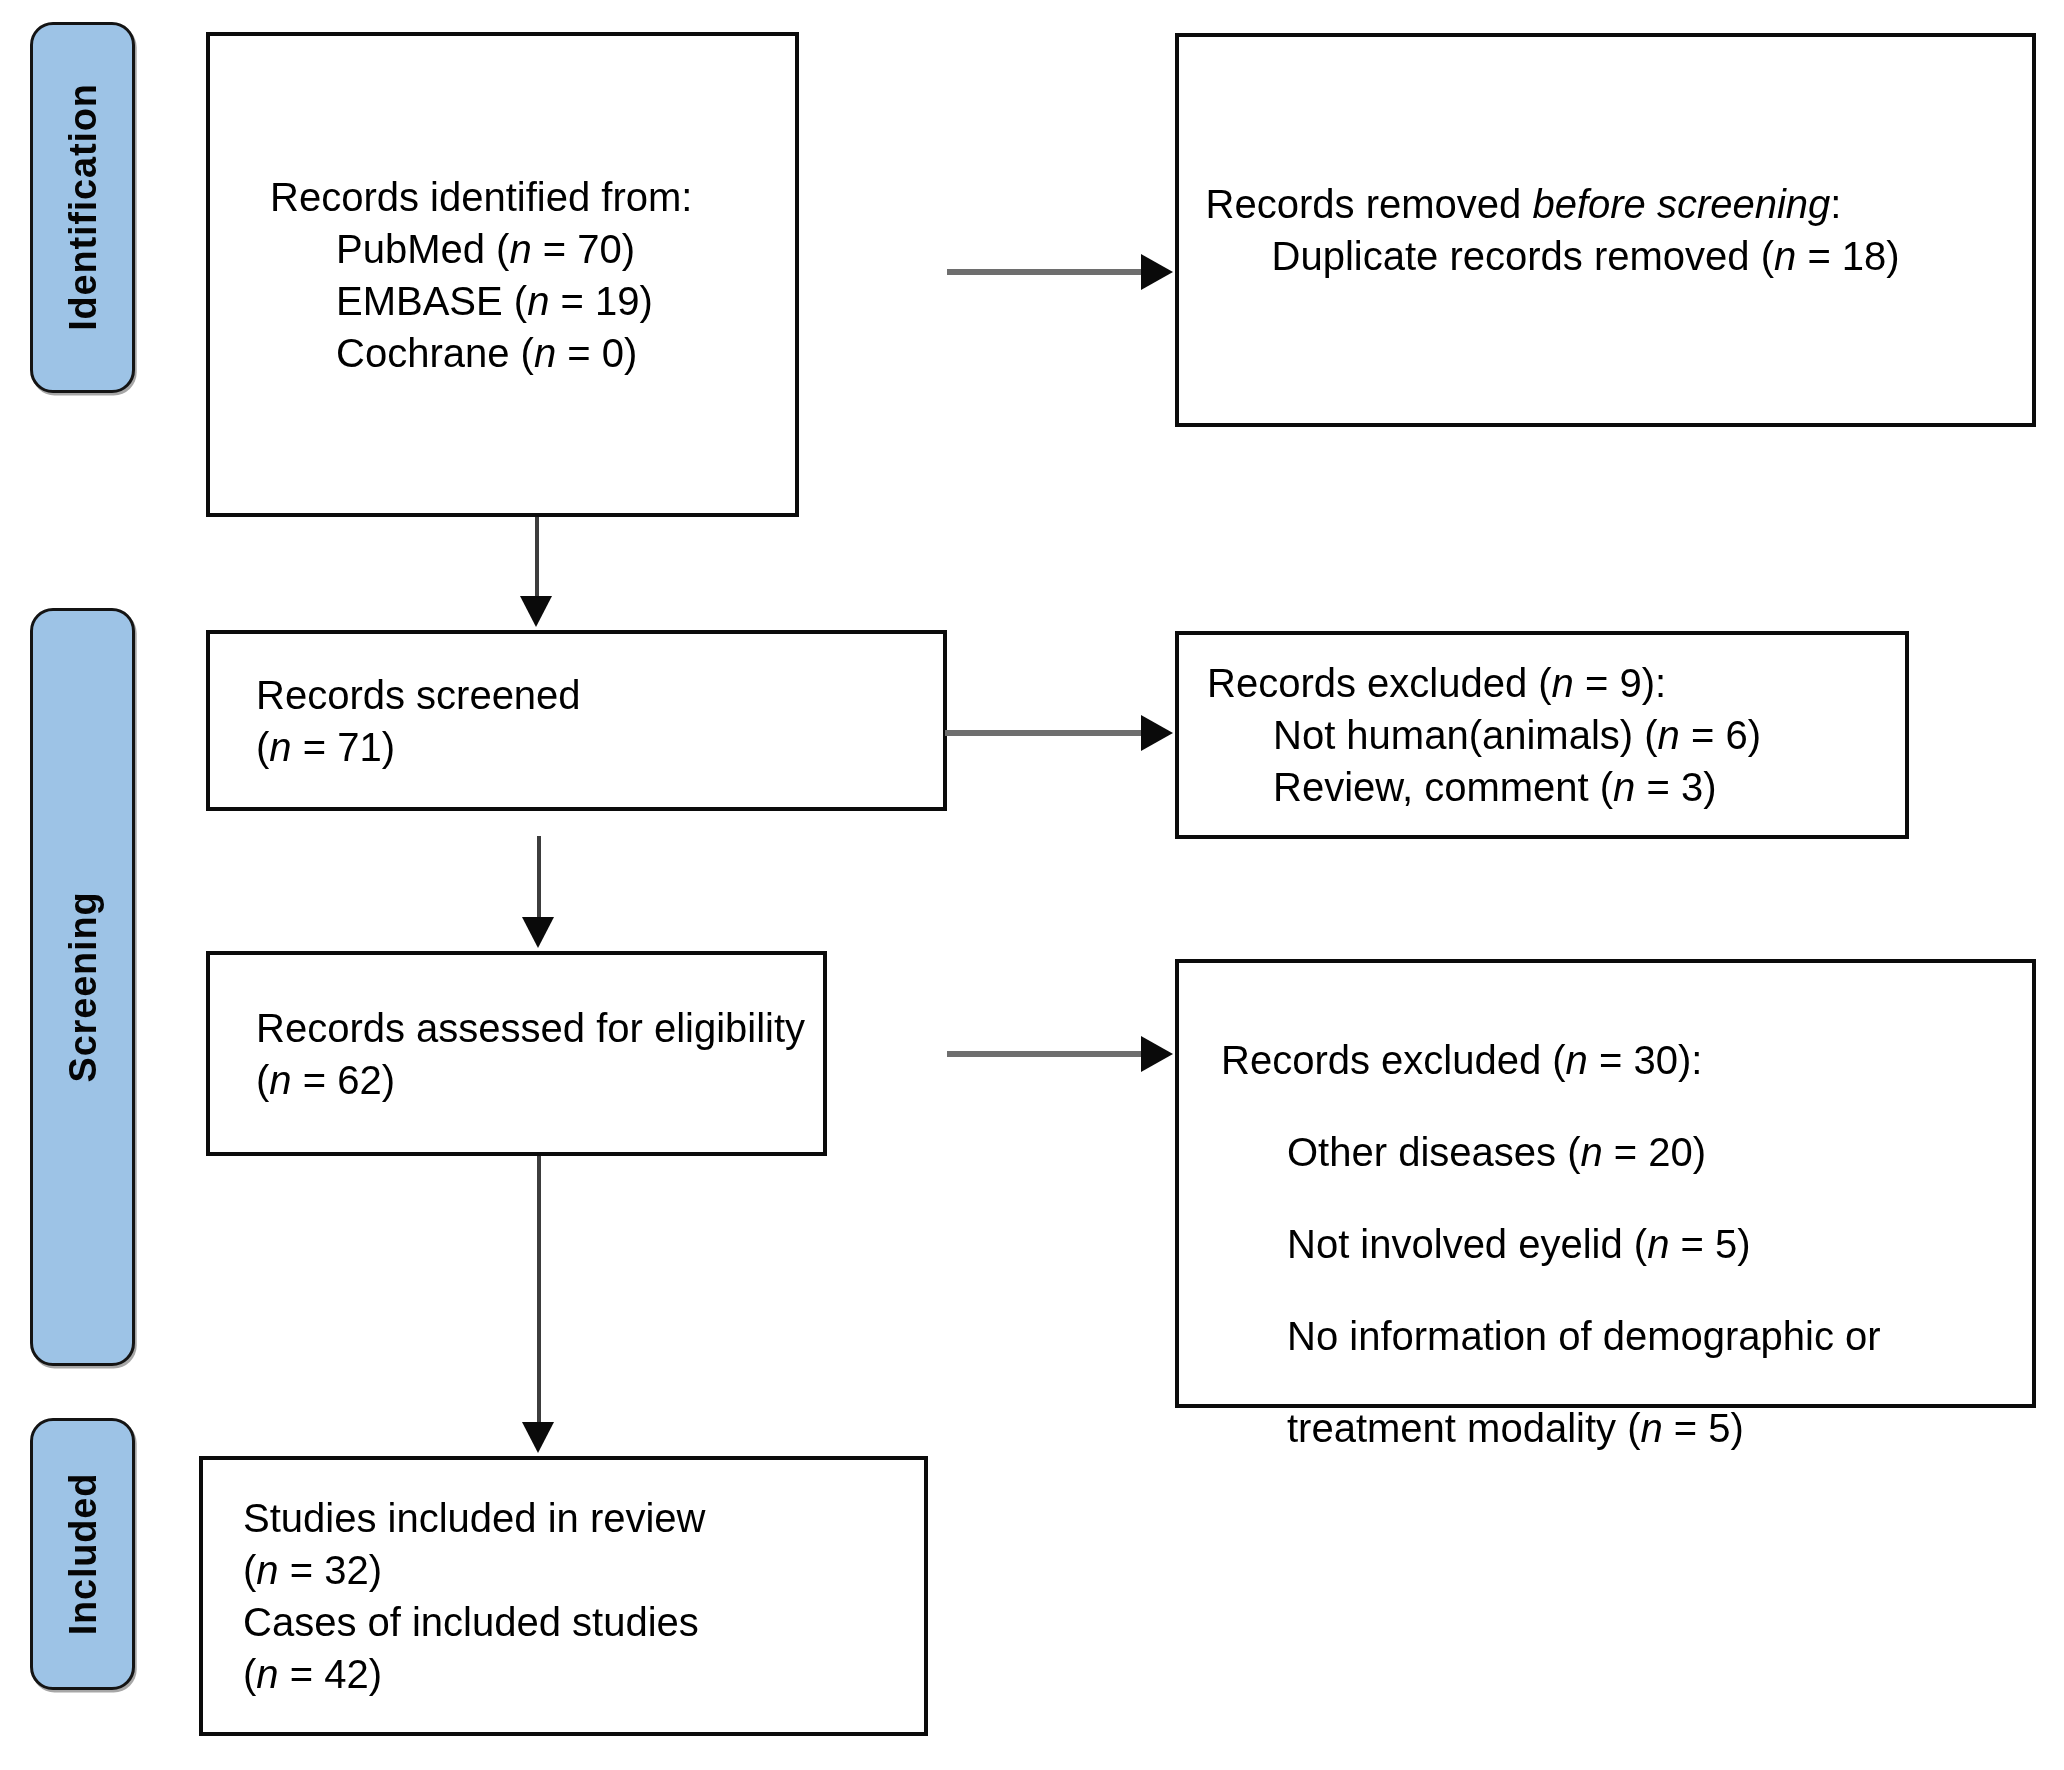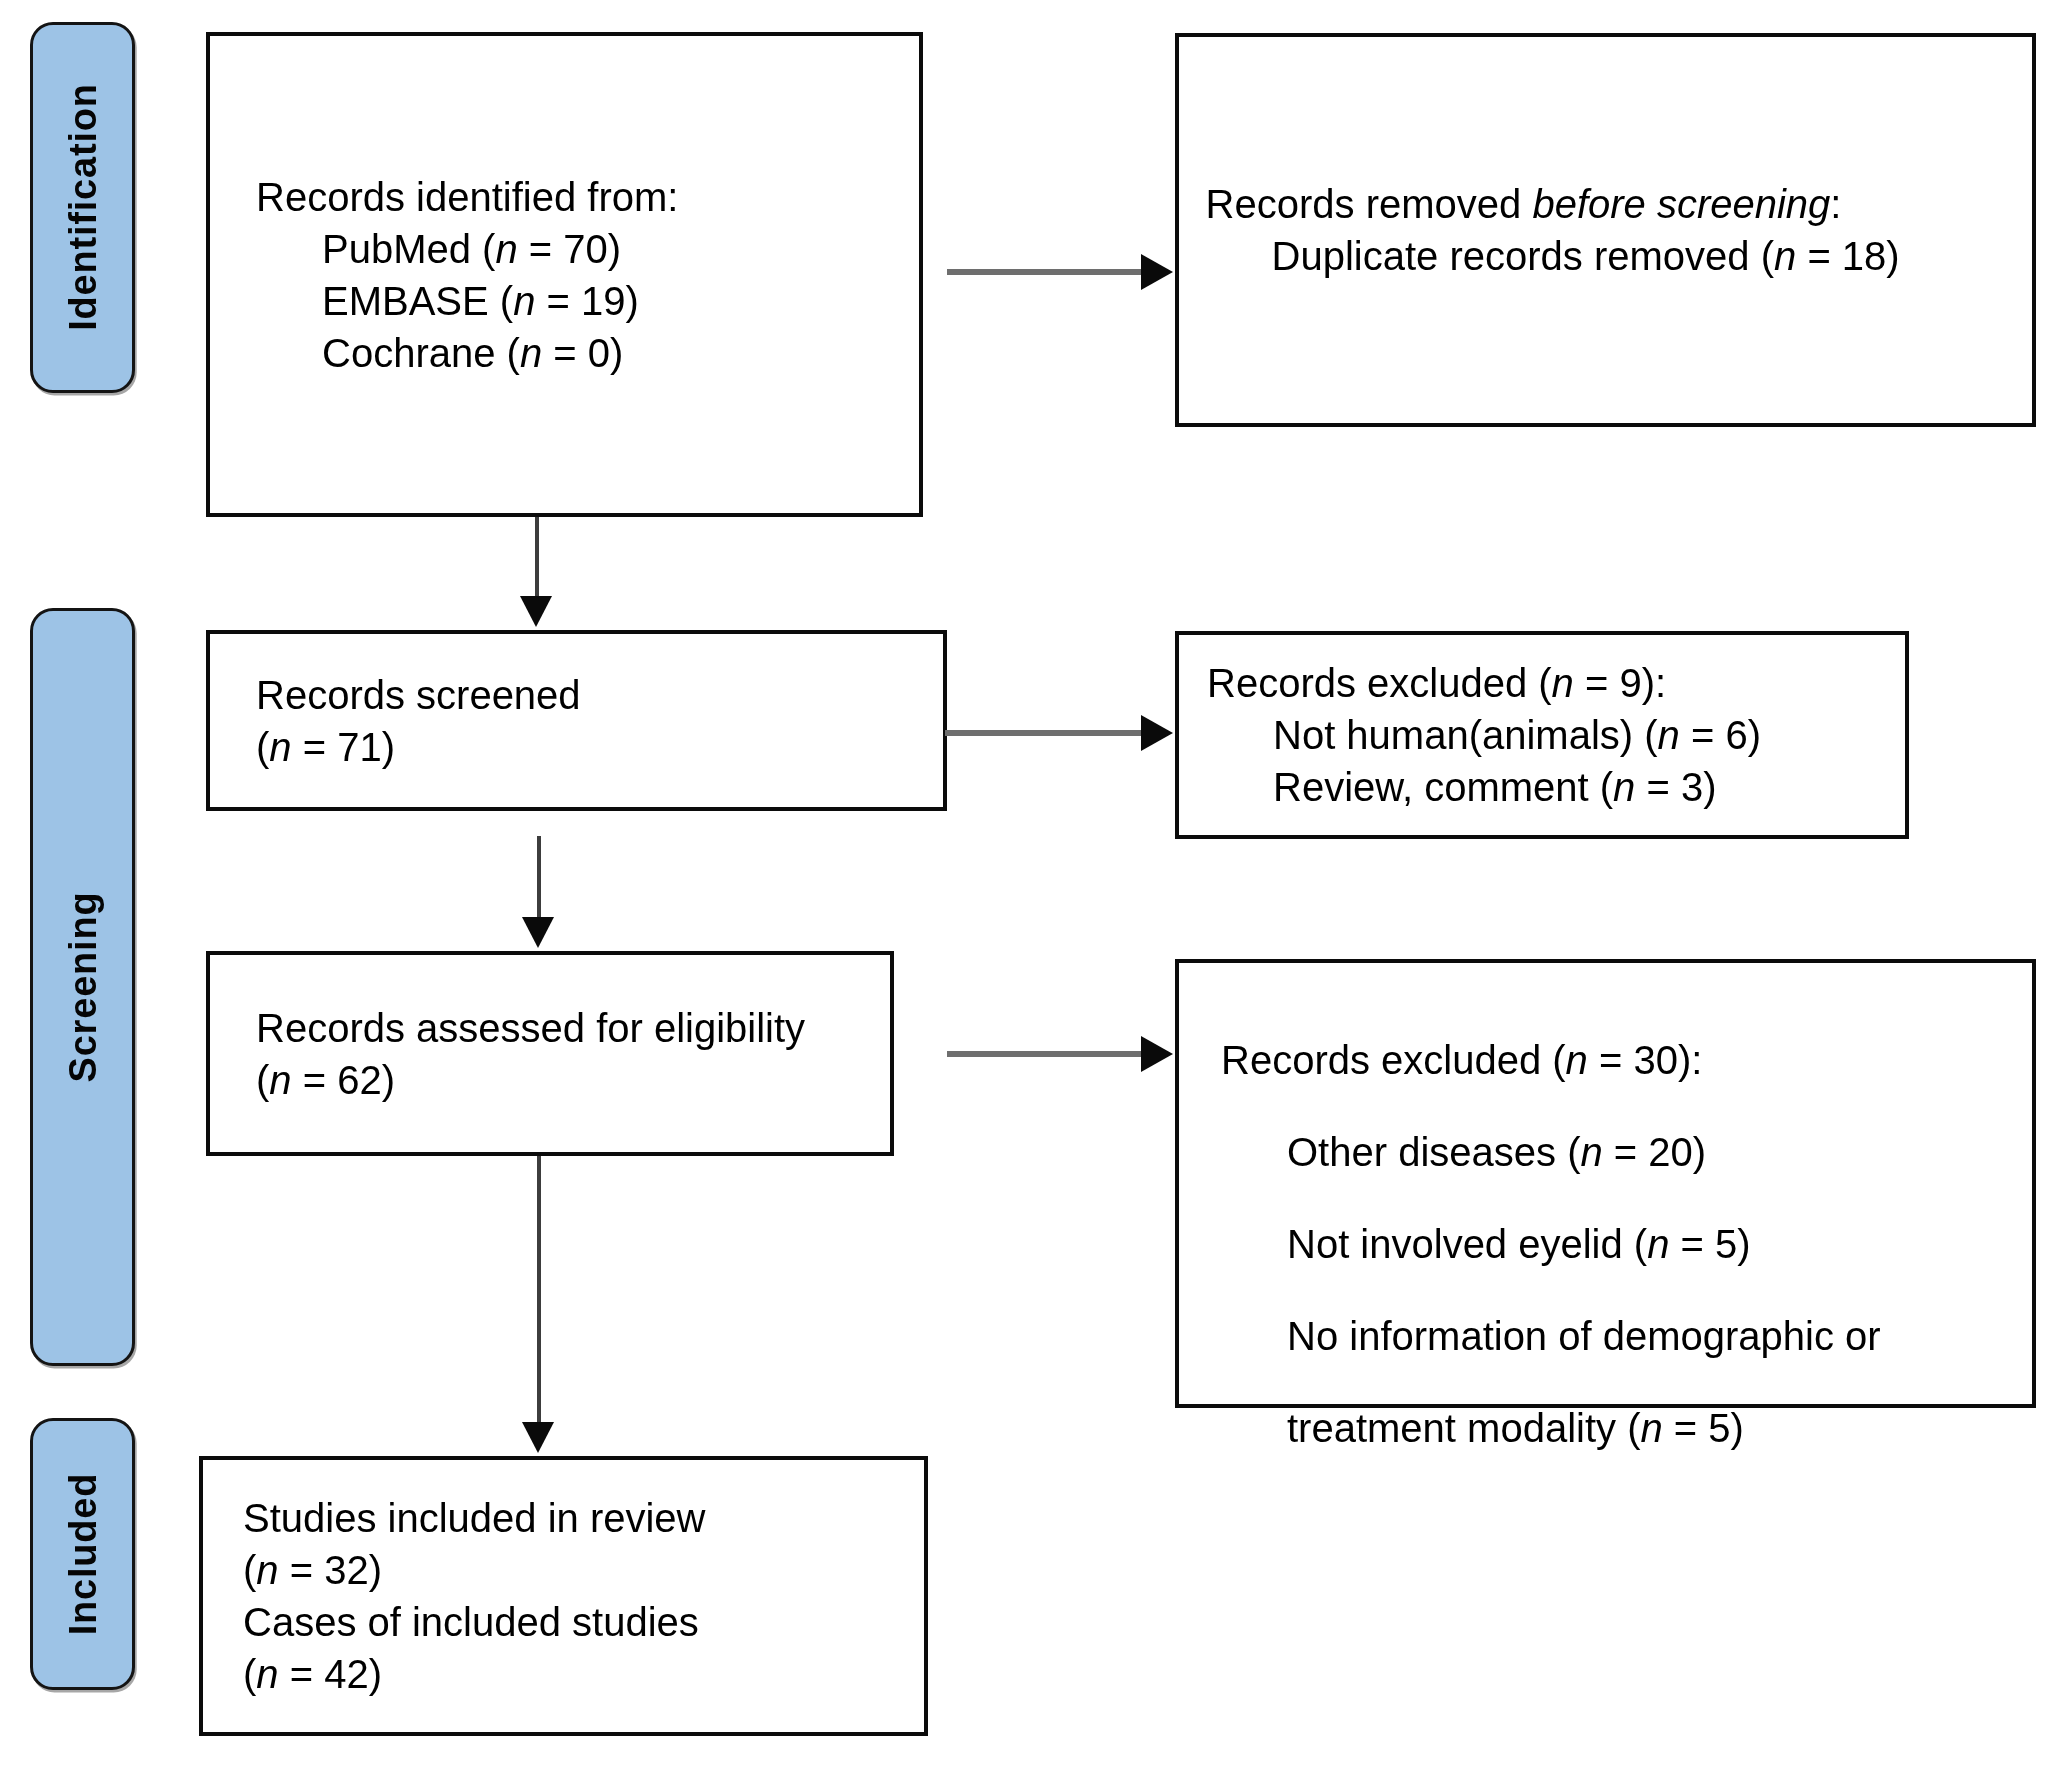--- a/index.html
+++ b/index.html
@@ -48,23 +48,23 @@
     flex-direction: column;
     justify-content: center;
     align-items: flex-start;
     font-size: 40px;
     line-height: 52px;
   }
   .flow-box .line { white-space: nowrap; }
   .flow-box .line.indent { padding-left: 66px; }
   .it { font-style: italic; }
 
-  #box-identified { left: 206px; top: 32px;   width: 717px;  height: 485px; padding-left: 46px; }
+  #box-identified { left: 206px; top: 32px;   width: 593px;  height: 485px; padding-left: 60px; }
   #box-screened   { left: 206px; top: 630px;  width: 741px;  height: 181px; padding-left: 46px; }
-  #box-assessed   { left: 206px; top: 951px; width: 688px;  height: 205px; padding-left: 46px; text-align: center; }
+  #box-assessed   { left: 206px; top: 951px; width: 621px;  height: 205px; padding-left: 46px; text-align: center; }
   #box-included   { left: 199px; top: 1456px; width: 729px;  height: 280px; padding-left: 40px; }
 
   #box-removed    { left: 1175px; top: 33px;   width: 861px; height: 394px; padding-left: 26.6px; }
   #box-excluded1  { left: 1175px; top: 631px;  width: 734px; height: 208px; padding-left: 28px; }
   #box-excluded2  { left: 1175px; top: 959px; width: 861px; height: 449px; padding-left: 42px;
                     justify-content: flex-start; padding-top: 71px; gap: 40px; }
 
   
   .shaft-h { position: absolute; height: 5.8px; background: #6e6e6e; }
   .shaft-v { position: absolute; width: 4.2px;  background: #3d3d3d; }

